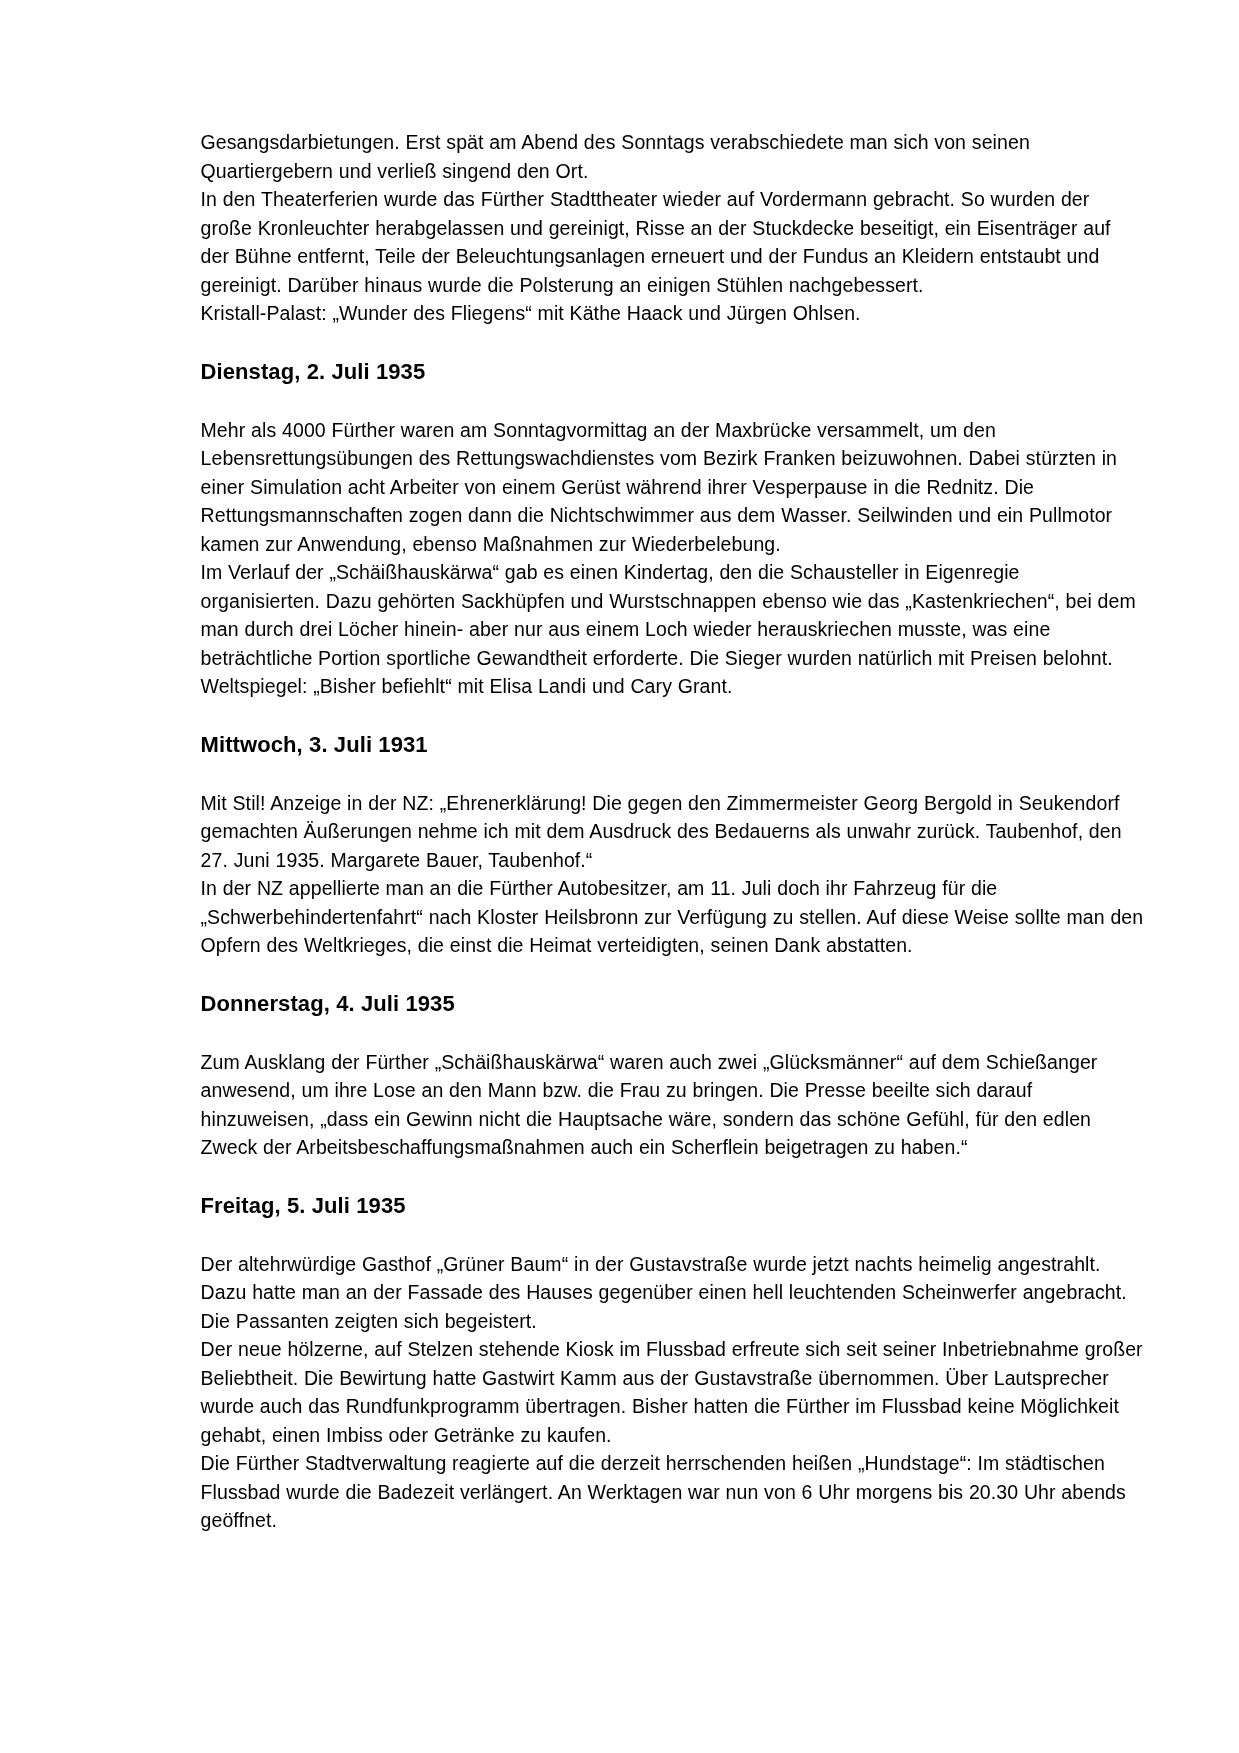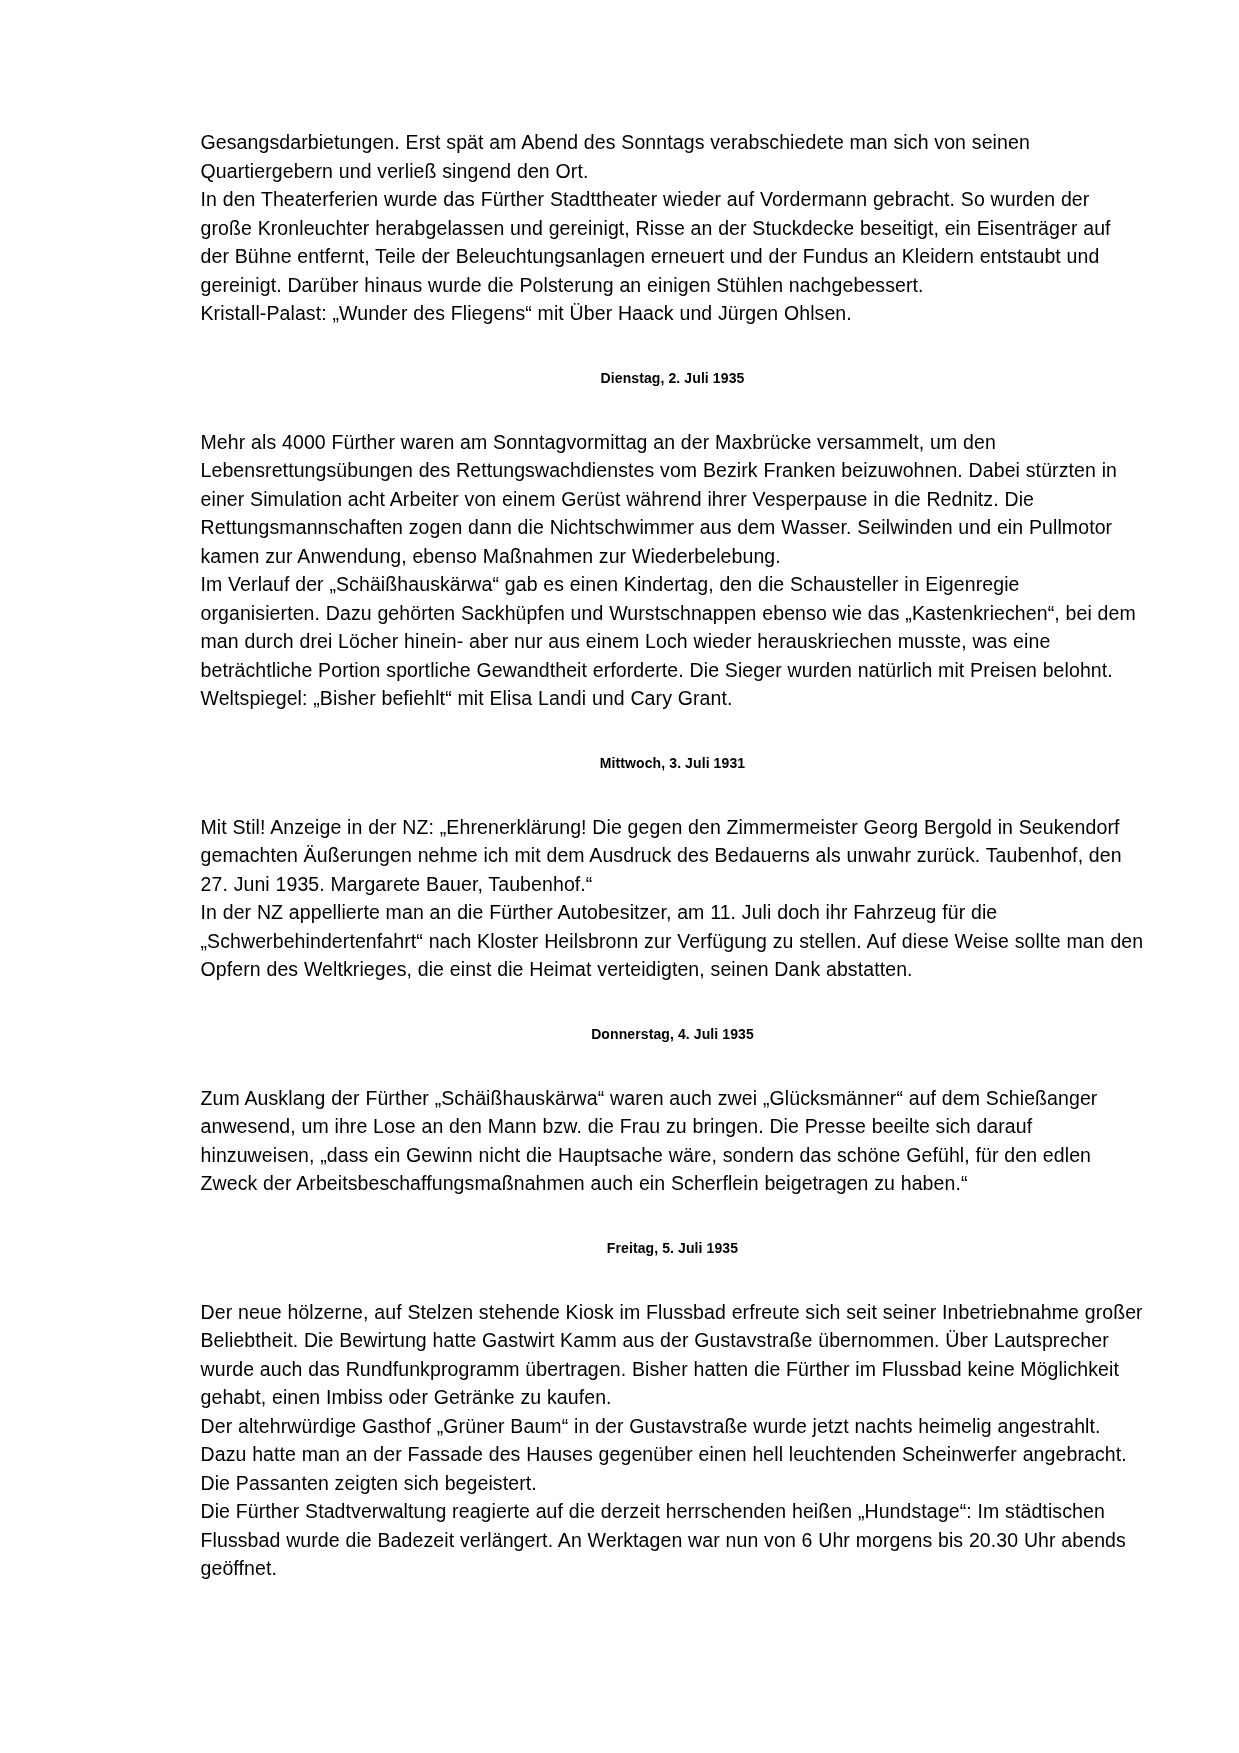--- a/index.html
+++ b/index.html
@@ -23,39 +23,38 @@
   }
   p.para {
     margin: 0;
     font-size: 19.5px;
     line-height: 28.5px;
     text-align: left;
     letter-spacing: 0.1px;
     word-spacing: 0.2px;
   }
   h2.heading {
-    margin: 6px;
-    font-size: 14px;
+    margin: 0;
+    font-size: 22px;
     line-height: 28px;
     font-weight: bold;
     letter-spacing: 0.1px;
-    text-align: center;
   }
   .spacer-heading-before { height: 30px; }
   .spacer-heading-after { height: 30px; }
 </style>
 </head>
 <body>
 
 <div class="page">
   <div class="doc-body">
 
     <p class="para">Gesangsdarbietungen. Erst spät am Abend des Sonntags verabschiedete man sich von seinen Quartiergebern und verließ singend den Ort.</p>
     <p class="para">In den Theaterferien wurde das Fürther Stadttheater wieder auf Vordermann gebracht. So wurden der große Kronleuchter herabgelassen und gereinigt, Risse an der Stuckdecke beseitigt, ein Eisenträger auf der Bühne entfernt, Teile der Beleuchtungsanlagen erneuert und der Fundus an Kleidern entstaubt und gereinigt. Darüber hinaus wurde die Polsterung an einigen Stühlen nachgebessert.</p>
-    <p class="para">Kristall-Palast: „Wunder des Fliegens“ mit Über Haack und Jürgen Ohlsen.</p>
+    <p class="para">Kristall-Palast: „Wunder des Fliegens“ mit Käthe Haack und Jürgen Ohlsen.</p>
 
     <div class="spacer-heading-before"></div>
     <h2 class="heading">Dienstag, 2. Juli 1935</h2>
     <div class="spacer-heading-after"></div>
 
     <p class="para">Mehr als 4000 Fürther waren am Sonntagvormittag an der Maxbrücke versammelt, um den Lebensrettungsübungen des Rettungswachdienstes vom Bezirk Franken beizuwohnen. Dabei stürzten in einer Simulation acht Arbeiter von einem Gerüst während ihrer Vesperpause in die Rednitz. Die Rettungsmannschaften zogen dann die Nichtschwimmer aus dem Wasser. Seilwinden und ein Pullmotor kamen zur Anwendung, ebenso Maßnahmen zur Wiederbelebung.</p>
     <p class="para">Im Verlauf der „Schäißhauskärwa“ gab es einen Kindertag, den die Schausteller in Eigenregie organisierten. Dazu gehörten Sackhüpfen und Wurstschnappen ebenso wie das „Kastenkriechen“, bei dem man durch drei Löcher hinein- aber nur aus einem Loch wieder herauskriechen musste, was eine beträchtliche Portion sportliche Gewandtheit erforderte. Die Sieger wurden natürlich mit Preisen belohnt.</p>
     <p class="para">Weltspiegel: „Bisher befiehlt“ mit Elisa Landi und Cary Grant.</p>
 
     <div class="spacer-heading-before"></div>
@@ -68,18 +67,18 @@
     <div class="spacer-heading-before"></div>
     <h2 class="heading">Donnerstag, 4. Juli 1935</h2>
     <div class="spacer-heading-after"></div>
 
     <p class="para">Zum Ausklang der Fürther „Schäißhauskärwa“ waren auch zwei „Glücksmänner“ auf dem Schießanger anwesend, um ihre Lose an den Mann bzw. die Frau zu bringen. Die Presse beeilte sich darauf hinzuweisen, „dass ein Gewinn nicht die Hauptsache wäre, sondern das schöne Gefühl, für den edlen Zweck der Arbeitsbeschaffungsmaßnahmen auch ein Scherflein beigetragen zu haben.“</p>
 
     <div class="spacer-heading-before"></div>
     <h2 class="heading">Freitag, 5. Juli 1935</h2>
     <div class="spacer-heading-after"></div>
 
+    <p class="para">Der altehrwürdige Gasthof „Grüner Baum“ in der Gustavstraße wurde jetzt nachts heimelig angestrahlt. Dazu hatte man an der Fassade des Hauses gegenüber einen hell leuchtenden Scheinwerfer angebracht. Die Passanten zeigten sich begeistert.</p>
     <p class="para">Der neue hölzerne, auf Stelzen stehende Kiosk im Flussbad erfreute sich seit seiner Inbetriebnahme großer Beliebtheit. Die Bewirtung hatte Gastwirt Kamm aus der Gustavstraße übernommen. Über Lautsprecher wurde auch das Rundfunkprogramm übertragen. Bisher hatten die Fürther im Flussbad keine Möglichkeit gehabt, einen Imbiss oder Getränke zu kaufen.</p>
-    <p class="para">Der altehrwürdige Gasthof „Grüner Baum“ in der Gustavstraße wurde jetzt nachts heimelig angestrahlt. Dazu hatte man an der Fassade des Hauses gegenüber einen hell leuchtenden Scheinwerfer angebracht. Die Passanten zeigten sich begeistert.</p>
     <p class="para">Die Fürther Stadtverwaltung reagierte auf die derzeit herrschenden heißen „Hundstage“: Im städtischen Flussbad wurde die Badezeit verlängert. An Werktagen war nun von 6 Uhr morgens bis 20.30 Uhr abends geöffnet.</p>
 
   </div>
 </div>
 
 </body></html>

